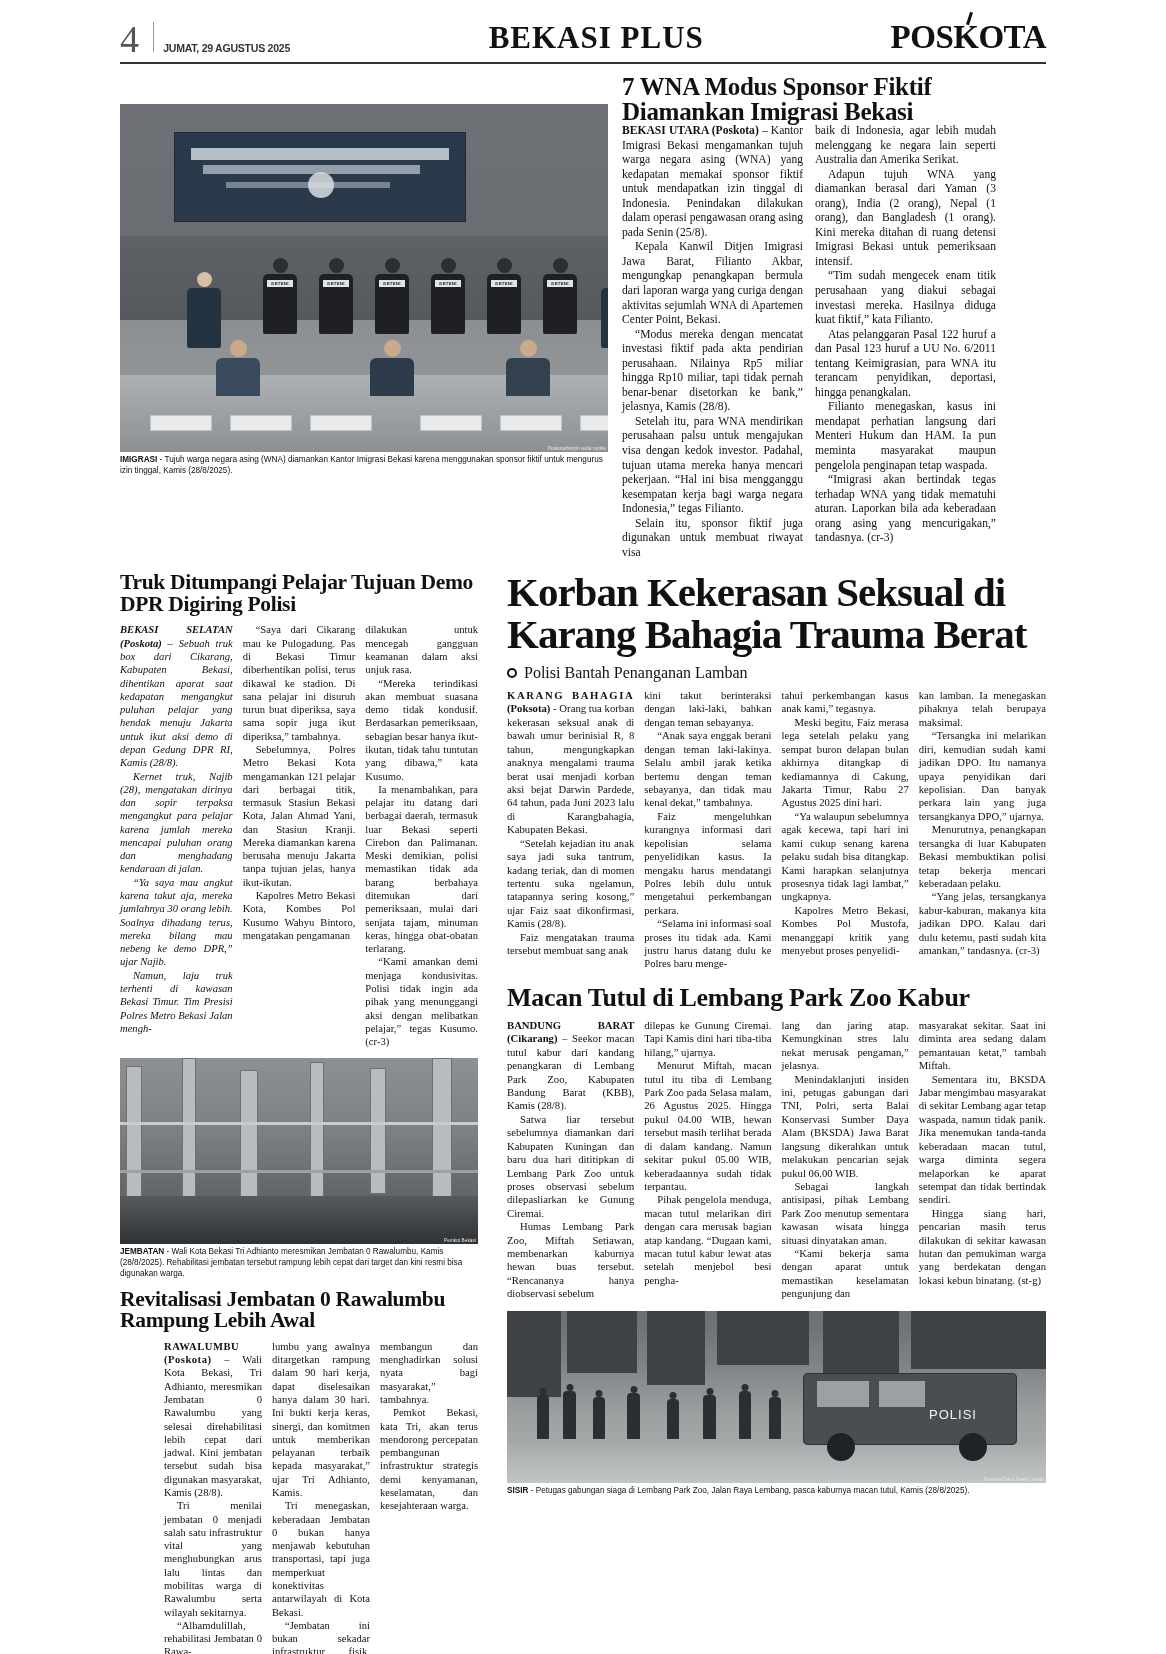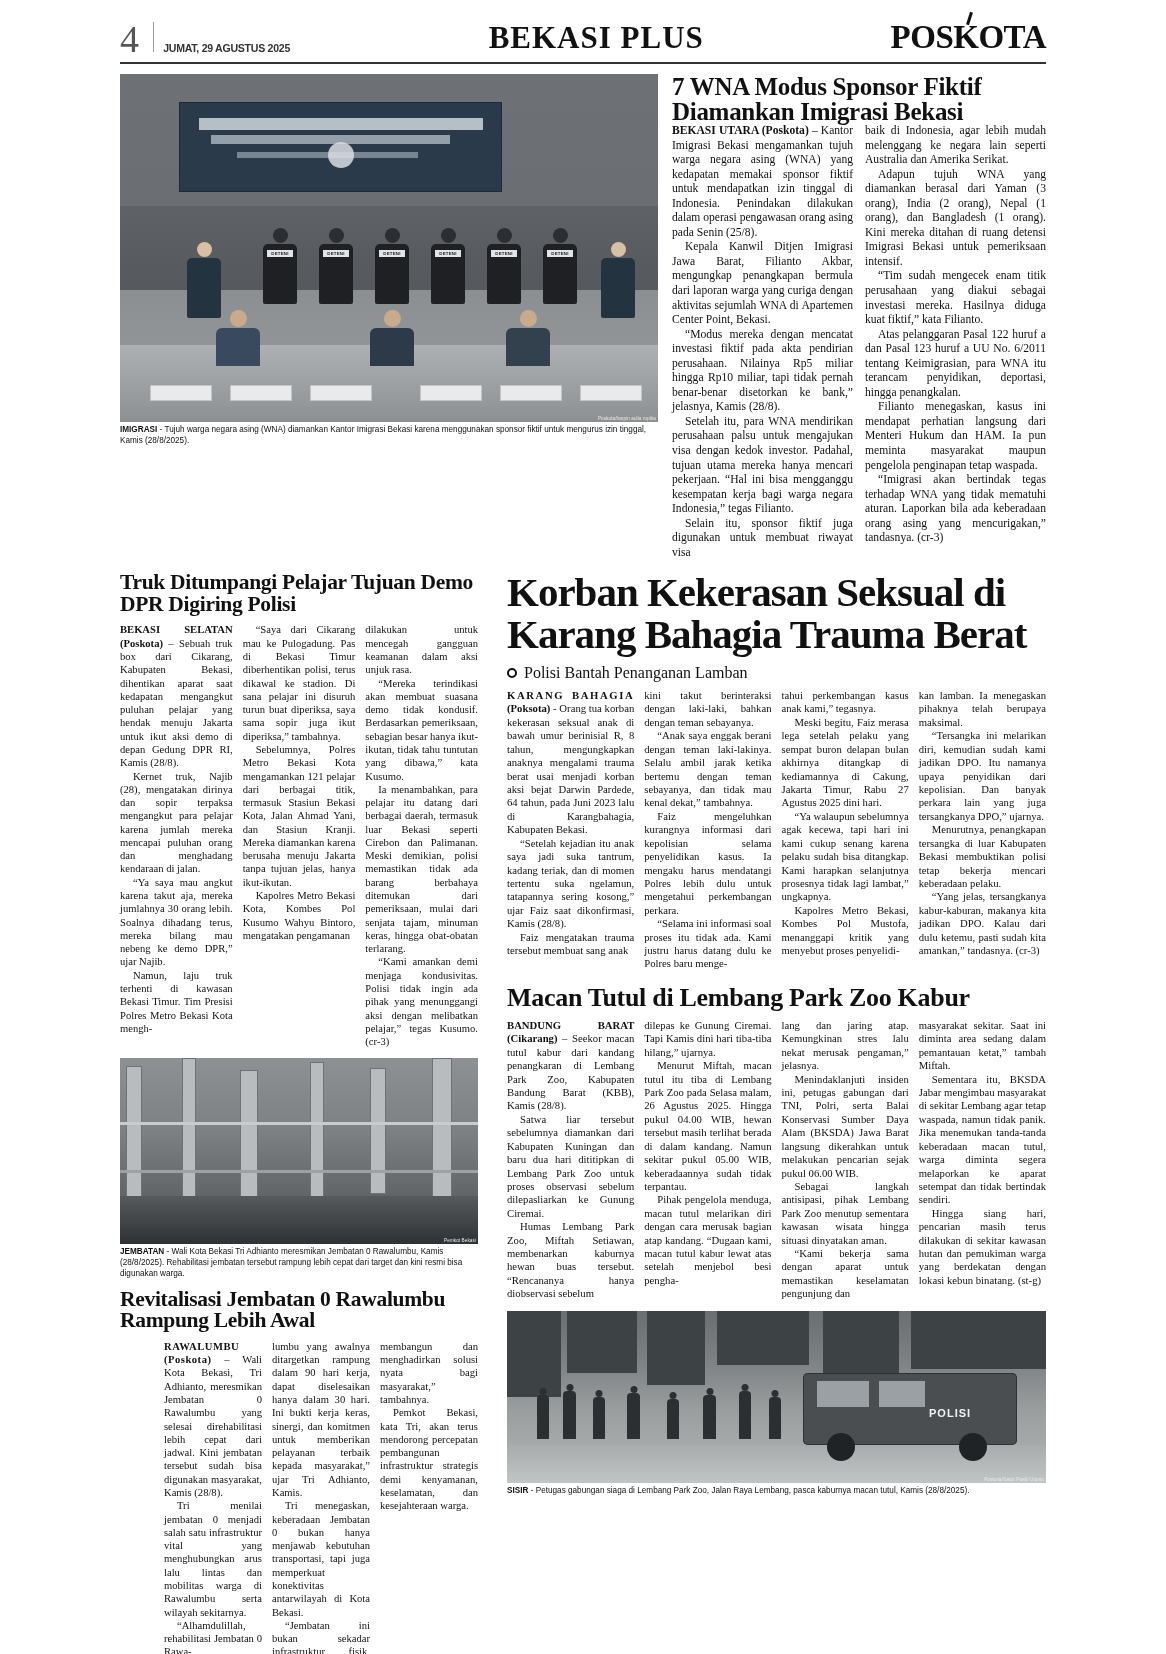--- a/index.html
+++ b/index.html
@@ -68,22 +68,22 @@
   .br-scene { position:absolute; inset:0; background:linear-gradient(180deg,#8e9193 0%,#7d8082 40%,#65686a 70%,#4e5153 100%); }
   .br-beam { position:absolute; background:#b9bcbe; box-shadow:0 0 0 1px #6f7274 inset; }
   .br-water { position:absolute; left:0; right:0; bottom:0; height:26%; background:linear-gradient(180deg,#565a5c,#2f3234); }
   .br-rail { position:absolute; left:0; right:0; height:3px; background:#c9cccd; }
 
   
   .zoo-scene { position:absolute; inset:0; background:linear-gradient(180deg,#6b6e70 0%,#7f8284 30%,#9b9e9f 58%,#b3b6b7 100%); }
   .zoo-tree { position:absolute; top:0; background:#3d4244; }
   .truck { position:absolute; background:#4a4e51; border-radius:5px; box-shadow:0 0 0 1px #2e3234 inset; }
   .truck .win { position:absolute; background:#9aa0a4; }
-  .truck .lbl { position:absolute; color:#f0f2f3; font-family:"Liberation Sans",sans-serif; font-weight:700;
-                font-size:11px; letter-spacing:1px; }
+  .truck .lbl { position:absolute; color:#f0f2f3; font-family:"Liberation Sans",sans-serif; font-weight:400;
+                font-size:13px; letter-spacing:1px; }
   .wheel { position:absolute; background:#202325; border-radius:50%; }
   .person { position:absolute; background:#2b2f32; border-radius:4px 4px 0 0; }
   .person .h { position:absolute; left:50%; transform:translateX(-50%); top:-7px; width:7px; height:7px;
                border-radius:50%; background:#2b2f32; }
   .road { position:absolute; left:0; right:0; bottom:0; height:22%; background:linear-gradient(180deg,#a9acad,#c2c5c6); }
 
   
   .tagbar { display:flex; align-items:center; gap:11px; }
   .pill { background:#8c8f92; color:#fff; font-family:"Liberation Sans",sans-serif; font-weight:700;
           font-size:11px; padding:3px 16px 4px; border-radius:11px; letter-spacing:0.1px; }
@@ -104,21 +104,21 @@
     <div class="section-title">BEKASI PLUS</div>
     <div class="brand">
       <span>POSKOTA</span>
       <span class="tick"></span>
     </div>
   </div>
   <div class="rule-thick"></div>
 
   <div style="display:flex; gap:14px; margin-top:10px;">
 
-    <div style="width:538px;">
+    <div style="width:488px;margin-top:30px;">
       <div class="photo" style="height:348px;">
         <div class="pc-scene"></div>
         <div class="pc-banner">
           <div class="bt"></div>
           <div class="bt2"></div>
           <div class="bt3"></div>
           <div class="pc-logo"></div>
         </div>
 
         <div class="fig" style="left:140px;">
@@ -209,25 +209,25 @@
         </div>
       </div>
     </div>
   </div>
 
   <div style="display:flex; gap:29px; margin-top:12px;">
 
     <div style="width:364px;">
       <div class="hl" style="font-size:21.5px; margin-bottom:8px;">Truk Ditumpangi Pelajar Tujuan Demo DPR Digiring Polisi</div>
       <div class="cols" style="gap:10px;">
-        <div class="body-col" style="font-size:10.6px;">
+        <div class="body-col" style="font-size:10.6px;font-style:italic;">
           <p class="first"><span class="lead">BEKASI SELATAN (Poskota)</span> – Sebuah truk box dari Cikarang, Kabupaten Bekasi, dihentikan aparat saat kedapatan mengangkut puluhan pelajar yang hendak menuju Jakarta untuk ikut aksi demo di depan Gedung DPR RI, Kamis (28/8).</p>
           <p>Kernet truk, Najib (28), mengatakan dirinya dan sopir terpaksa mengangkut para pelajar karena jumlah mereka mencapai puluhan orang dan menghadang kendaraan di jalan.</p>
           <p>“Ya saya mau angkut karena takut aja, mereka jumlahnya 30 orang lebih. Soalnya dihadang terus, mereka bilang mau nebeng ke demo DPR,” ujar Najib.</p>
-          <p>Namun, laju truk terhenti di kawasan Bekasi Timur. Tim Presisi Polres Metro Bekasi Kota mengh-</p>
+          <p>Namun, laju truk terhenti di kawasan Bekasi Timur. Tim Presisi Polres Metro Bekasi Jalan mengh-</p>
         </div>
         <div class="body-col" style="font-size:10.6px;">
           <p>“Saya dari Cikarang mau ke Pulogadung. Pas di Bekasi Timur diberhentikan polisi, terus dikawal ke stadion. Di sana pelajar ini disuruh turun buat diperiksa, saya sama sopir juga ikut diperiksa,” tambahnya.</p>
           <p>Sebelumnya, Polres Metro Bekasi Kota mengamankan 121 pelajar dari berbagai titik, termasuk Stasiun Bekasi Kota, Jalan Ahmad Yani, dan Stasiun Kranji. Mereka diamankan karena berusaha menuju Jakarta tanpa tujuan jelas, hanya ikut-ikutan.</p>
           <p>Kapolres Metro Bekasi Kota, Kombes Pol Kusumo Wahyu Bintoro, mengatakan pengamanan</p>
         </div>
         <div class="body-col" style="font-size:10.6px;">
           <p class="first">dilakukan untuk mencegah gangguan keamanan dalam aksi unjuk rasa.</p>
           <p>“Mereka terindikasi akan membuat suasana demo tidak kondusif. Berdasarkan pemeriksaan, sebagian besar hanya ikut-ikutan, tidak tahu tuntutan yang dibawa,” kata Kusumo.</p>
           <p>Ia menambahkan, para pelajar itu datang dari berbagai daerah, termasuk luar Bekasi seperti Cirebon dan Palimanan. Meski demikian, polisi memastikan tidak ada barang berbahaya ditemukan dari pemeriksaan, mulai dari senjata tajam, minuman keras, hingga obat-obatan terlarang.</p>

